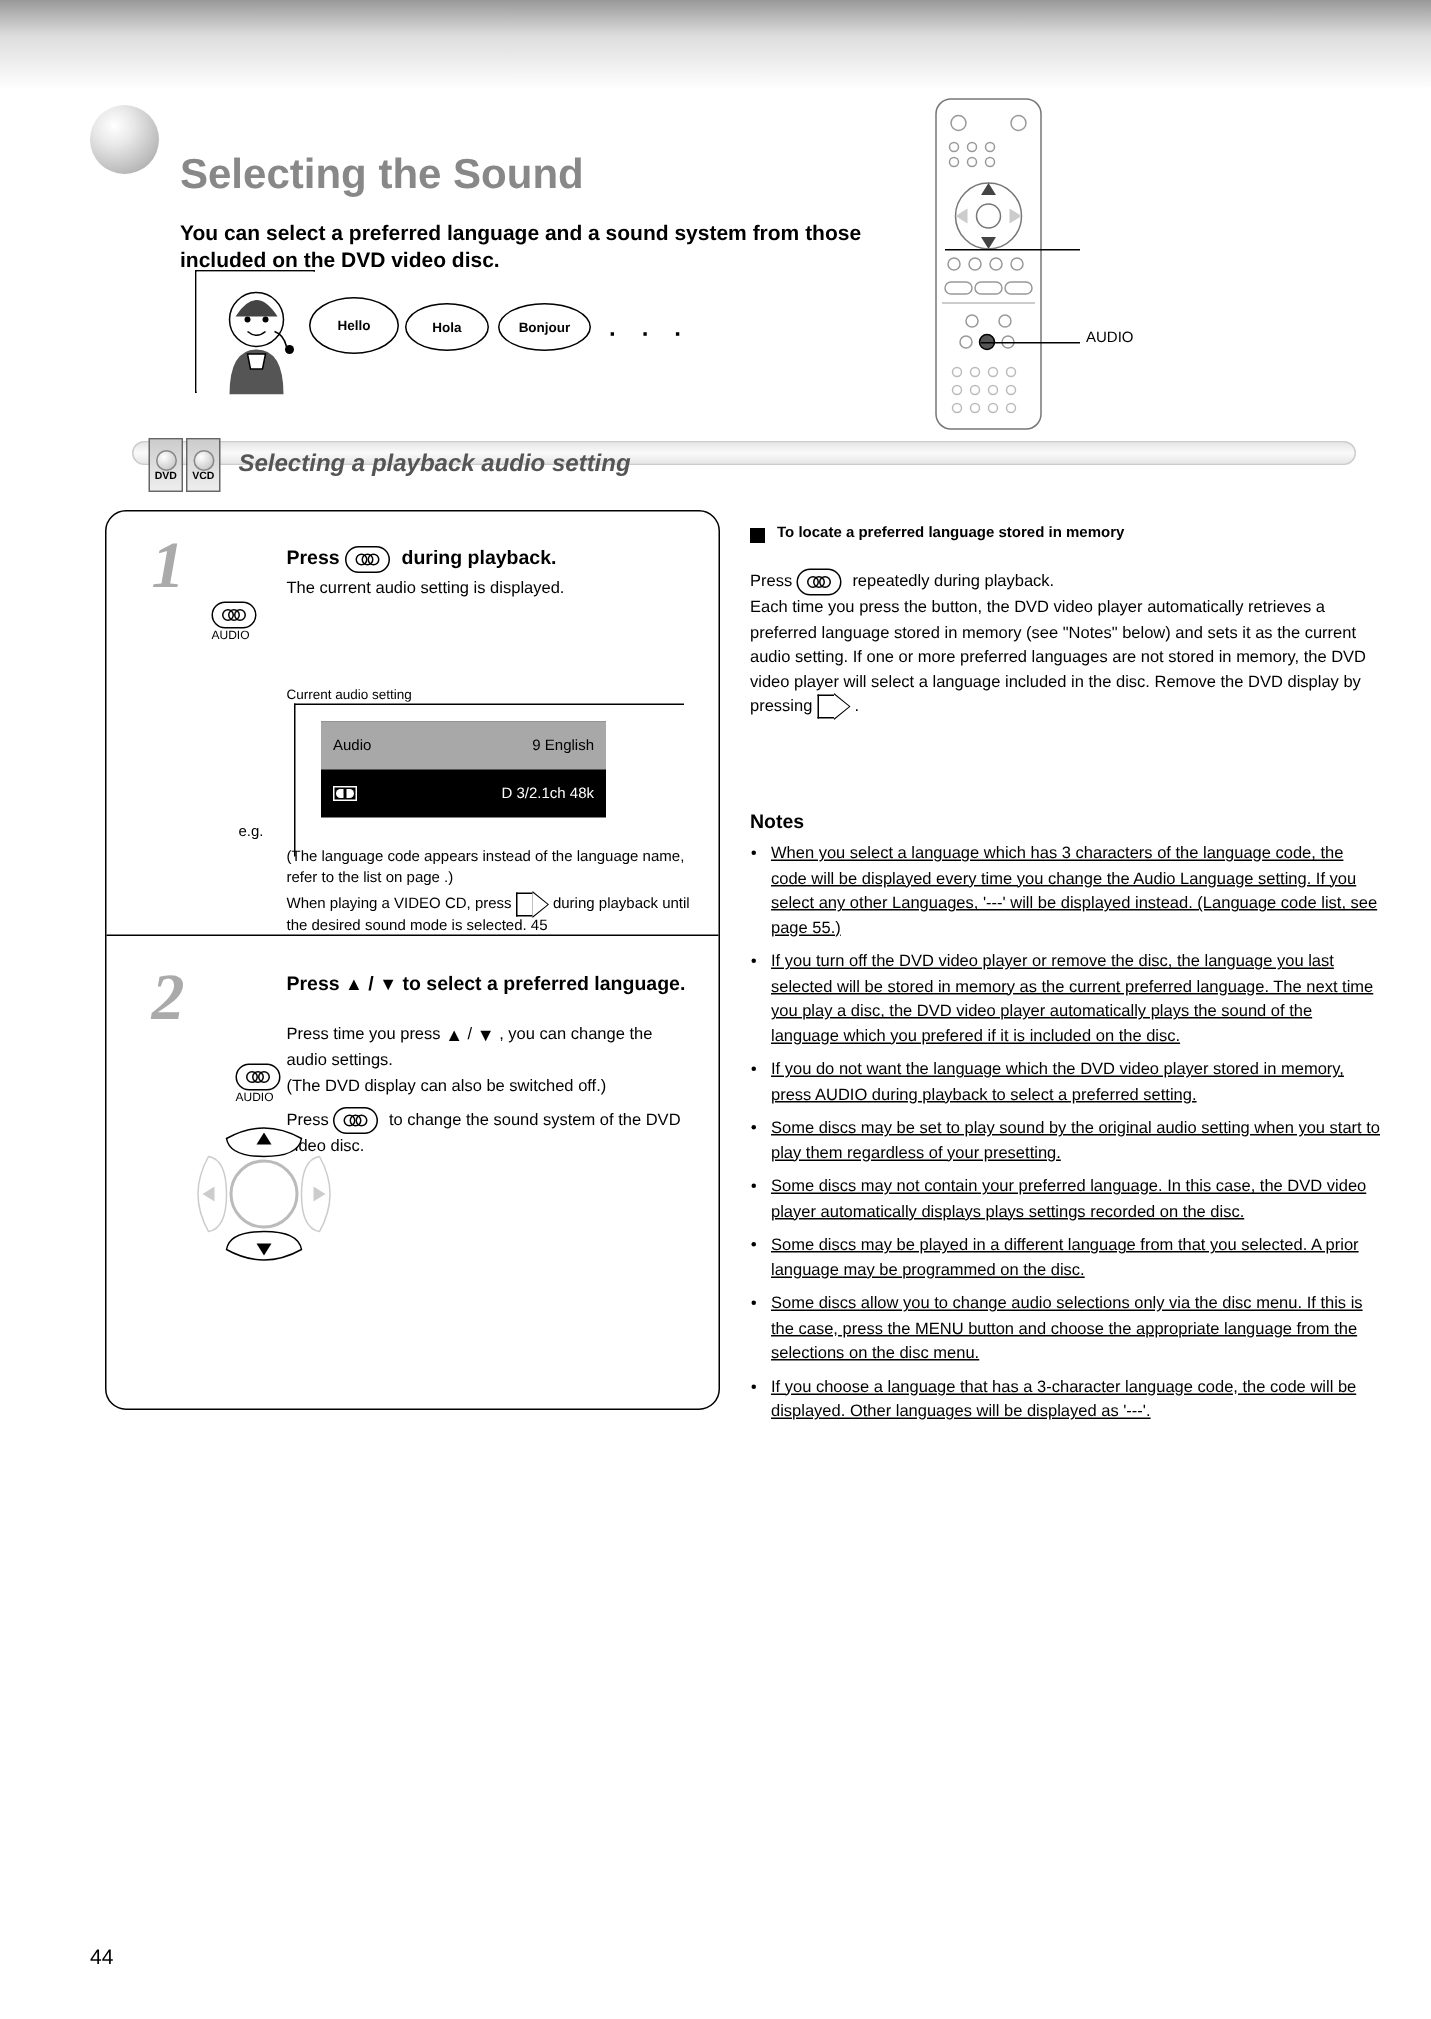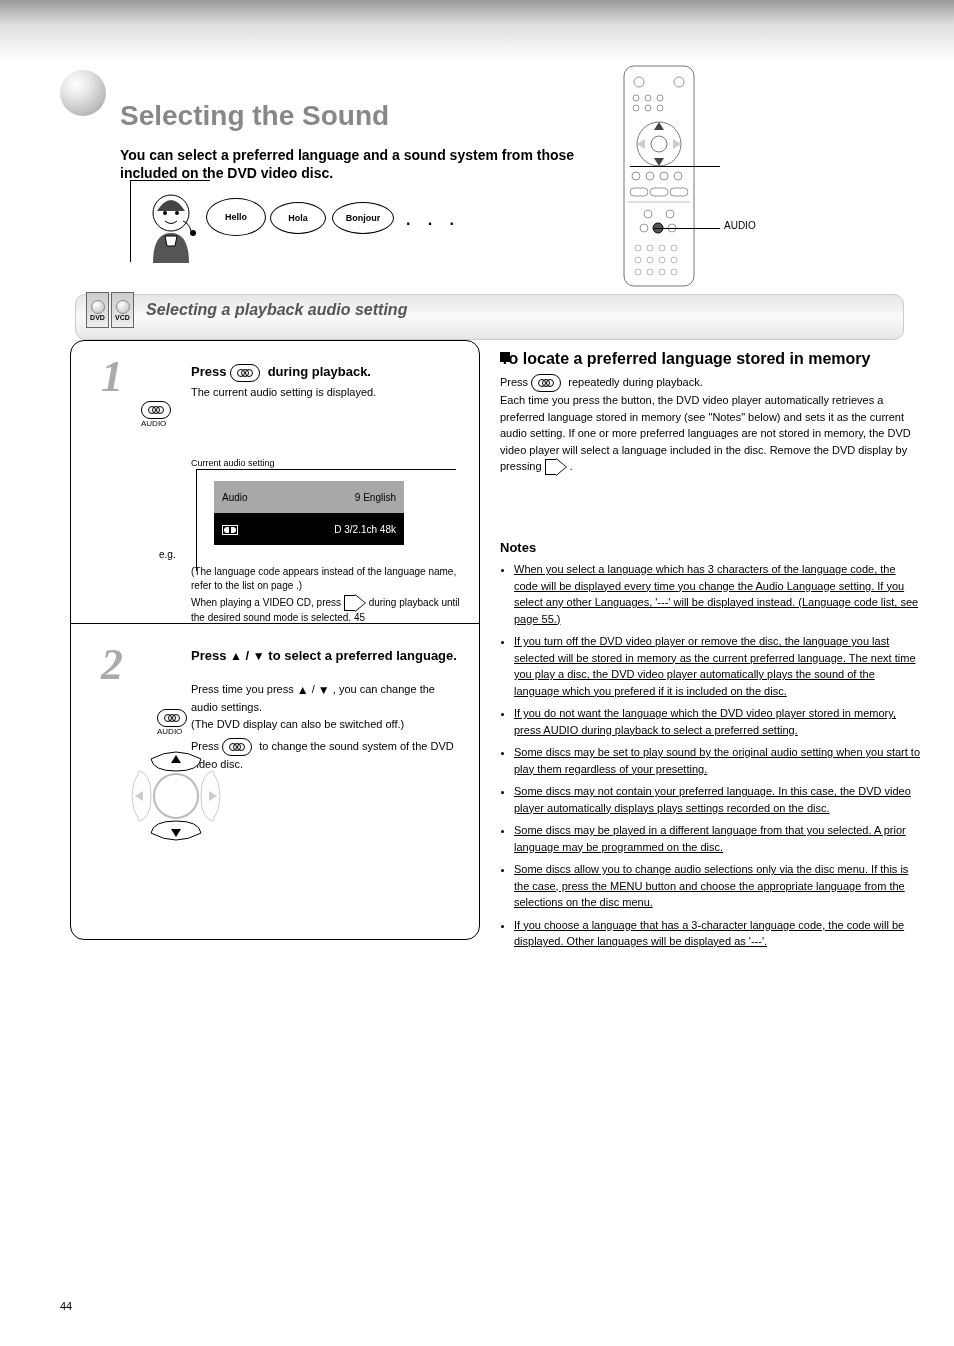--- a/index.html
+++ b/index.html
@@ -103,23 +103,23 @@
   .remote-line {
     position: absolute;
     background: #000;
     height: 1px;
   }
 
   
   .badge-bar {
     position: absolute;
     top: 224px;
-    left: 15px;
+    left: 28px;
     right: 20px;
-    height: 46px;
+    height: 16px;
     border-radius: 10px;
     background: linear-gradient(to bottom, #e6e6e6 0%, #fafafa 50%, #e6e6e6 100%);
     border: 1px solid #ccc;
   }
   .badge-bar .badge-left {
     position: absolute;
     top: -3px;
     left: 10px;
     width: 48px;
     height: 36px;
@@ -308,24 +308,25 @@
     height: 110px;
   }
 
   
   .note-block {
     position: absolute;
     left: 440px;
     width: 420px;
   }
   .note-heading {
-    font-size: 16px;
-    font-weight: bold;
+    font-size: 10px;
+    font-weight: bold;
+    padding-left: 18px;
     position: relative;
-    margin-bottom: 6px;
+    margin-bottom: 18px;
   }
   .note-heading::before {
     content: "";
     position: absolute;
     left: 0; top: 2px;
     width: 10px; height: 10px;
     background: #000;
   }
   .notes-title {
     font-size: 13px;
@@ -340,21 +341,21 @@
   .bullets li {
     list-style: disc;
     margin-left: 14px;
     margin-bottom: 6px;
   }
 
   .page-num {
     position: absolute;
     bottom: 4px;
     left: 0;
-    font-size: 11px;
+    font-size: 14px;
     margin-top: 42px;
   }
 
   .arrow-glyph {
     display: inline-block;
     font-size: 12px;
     vertical-align: middle;
     font-weight: bold;
   }
 </style>

